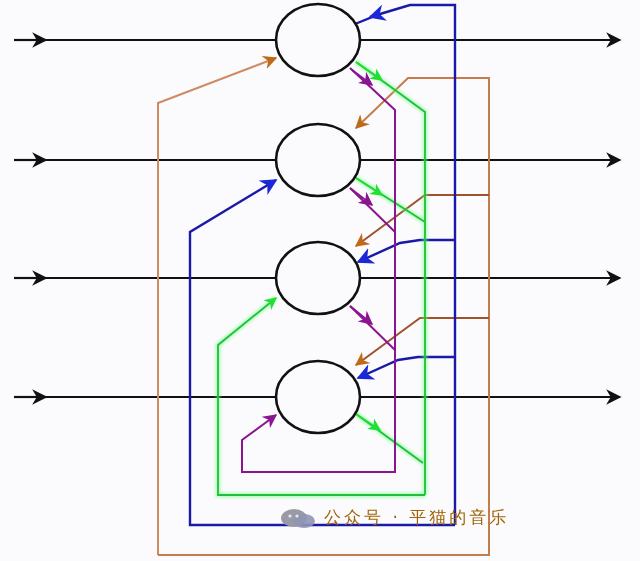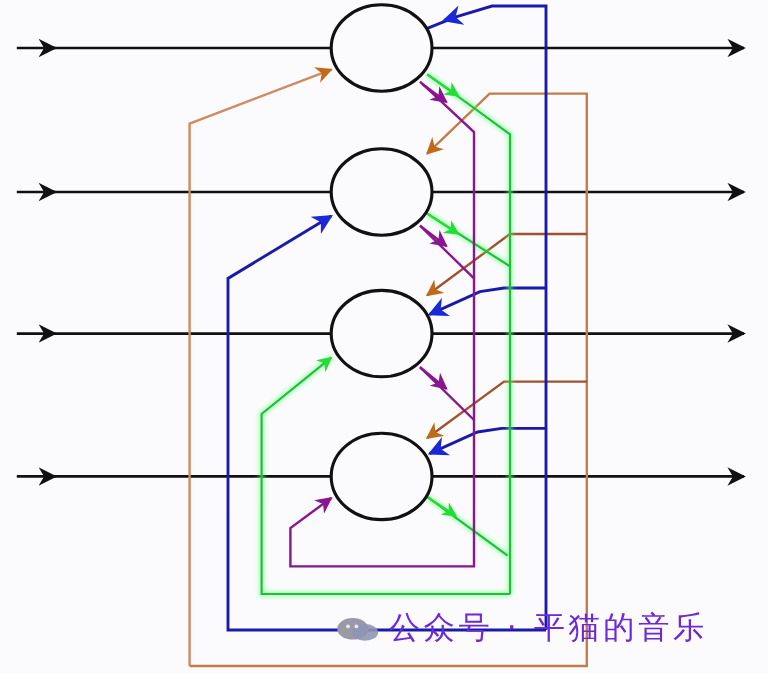--- a/index.html
+++ b/index.html
@@ -1,20 +1,20 @@
 <!DOCTYPE html>
 <html><head>
   <meta charset="utf-8">
   <style>
     html, body { margin: 0; padding: 0; background: #fbfbfd; }
     body { width: 640px; height: 561px; overflow: hidden; position: relative; font-family: "DejaVu Sans", sans-serif; }
     svg#diagram { position: absolute; left: 0; top: 0; }
     .watermark { position: absolute; left: 278px; top: 506px; display: flex; align-items: center; gap: 6px; }
     .wm-logo { width: 40px; height: 22px; }
-    .wm-text { font-size: 26px; color: #6d28d9; letter-spacing: 3px; font-family: "DejaVu Sans", sans-serif; }
+    .wm-text { font-size: 17px; color: #a16207; letter-spacing: 3px; font-family: "DejaVu Sans", sans-serif; }
   </style>
 </head>
 <body>
 
 <svg id="diagram" width="640" height="561" viewBox="0 0 640 561" xmlns="http://www.w3.org/2000/svg">
   <defs>
     <marker id="ah-black" viewBox="0 0 10 10" refX="9" refY="5" markerWidth="7" markerHeight="7" orient="auto">
         <path d="M0,0 L10,5 L0,10 L3,5 z" fill="#111"></path>
       </marker>
     <marker id="ah-brown" viewBox="0 0 10 10" refX="9" refY="5" markerWidth="7" markerHeight="7" orient="auto">

